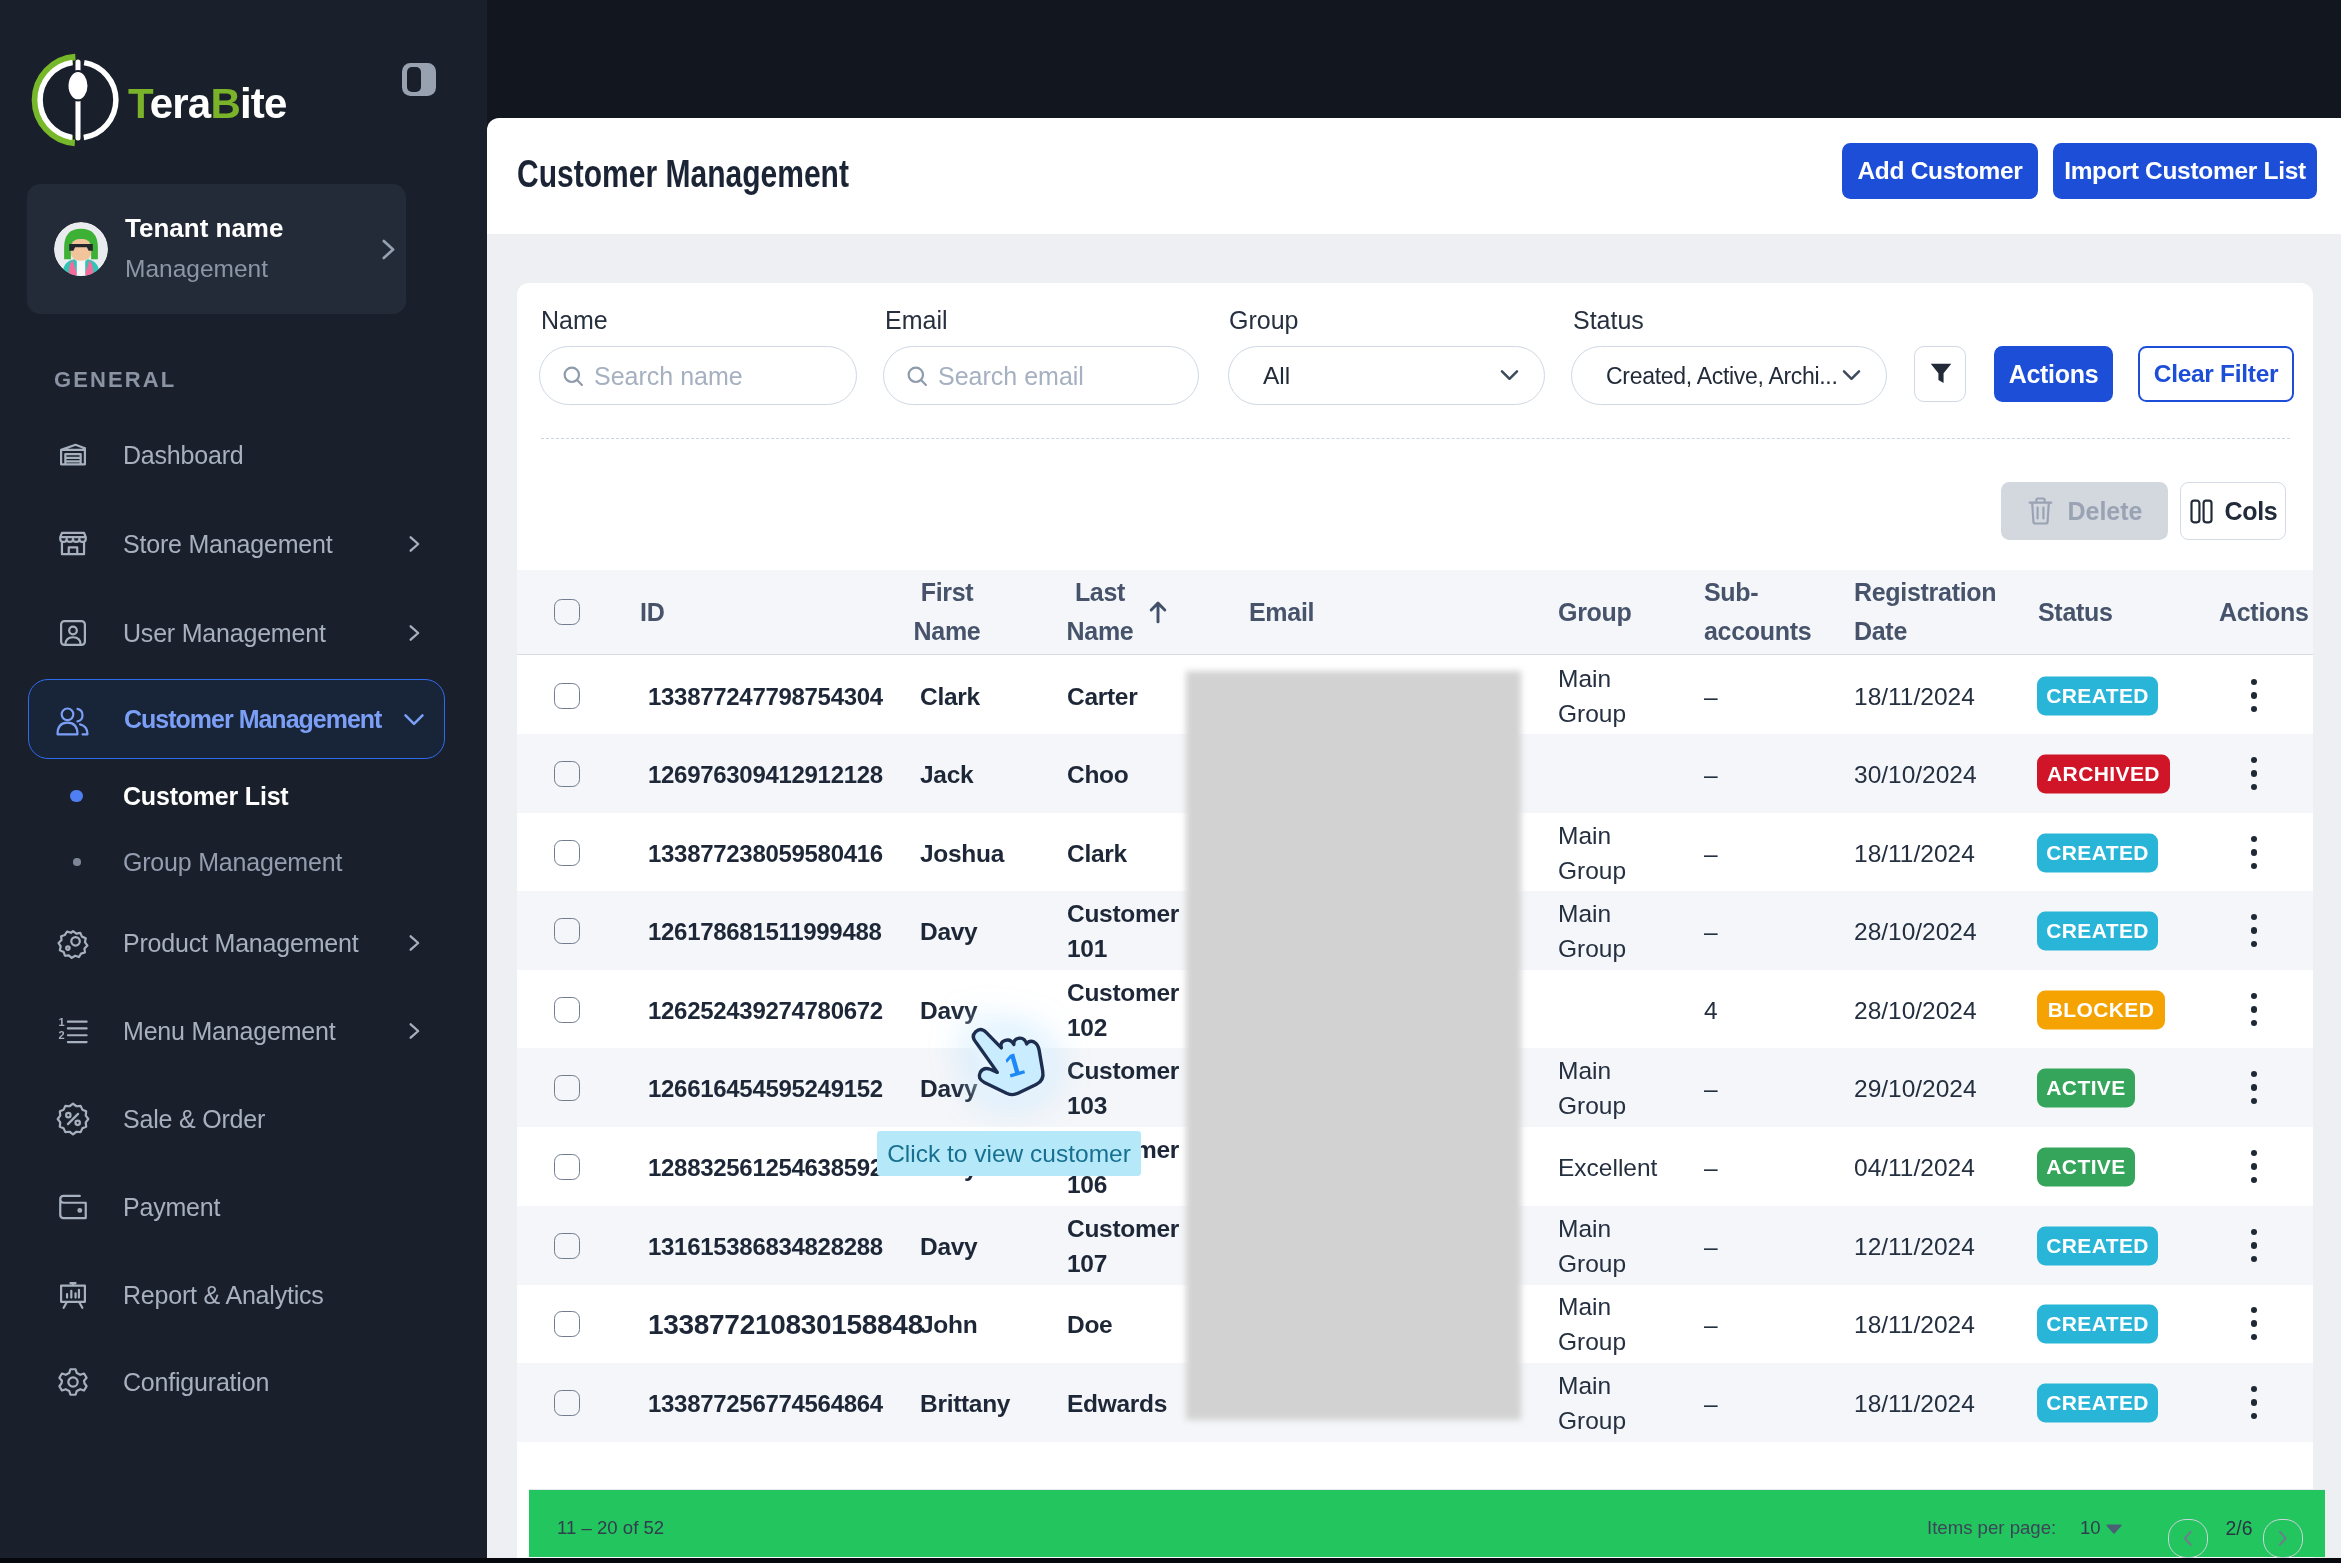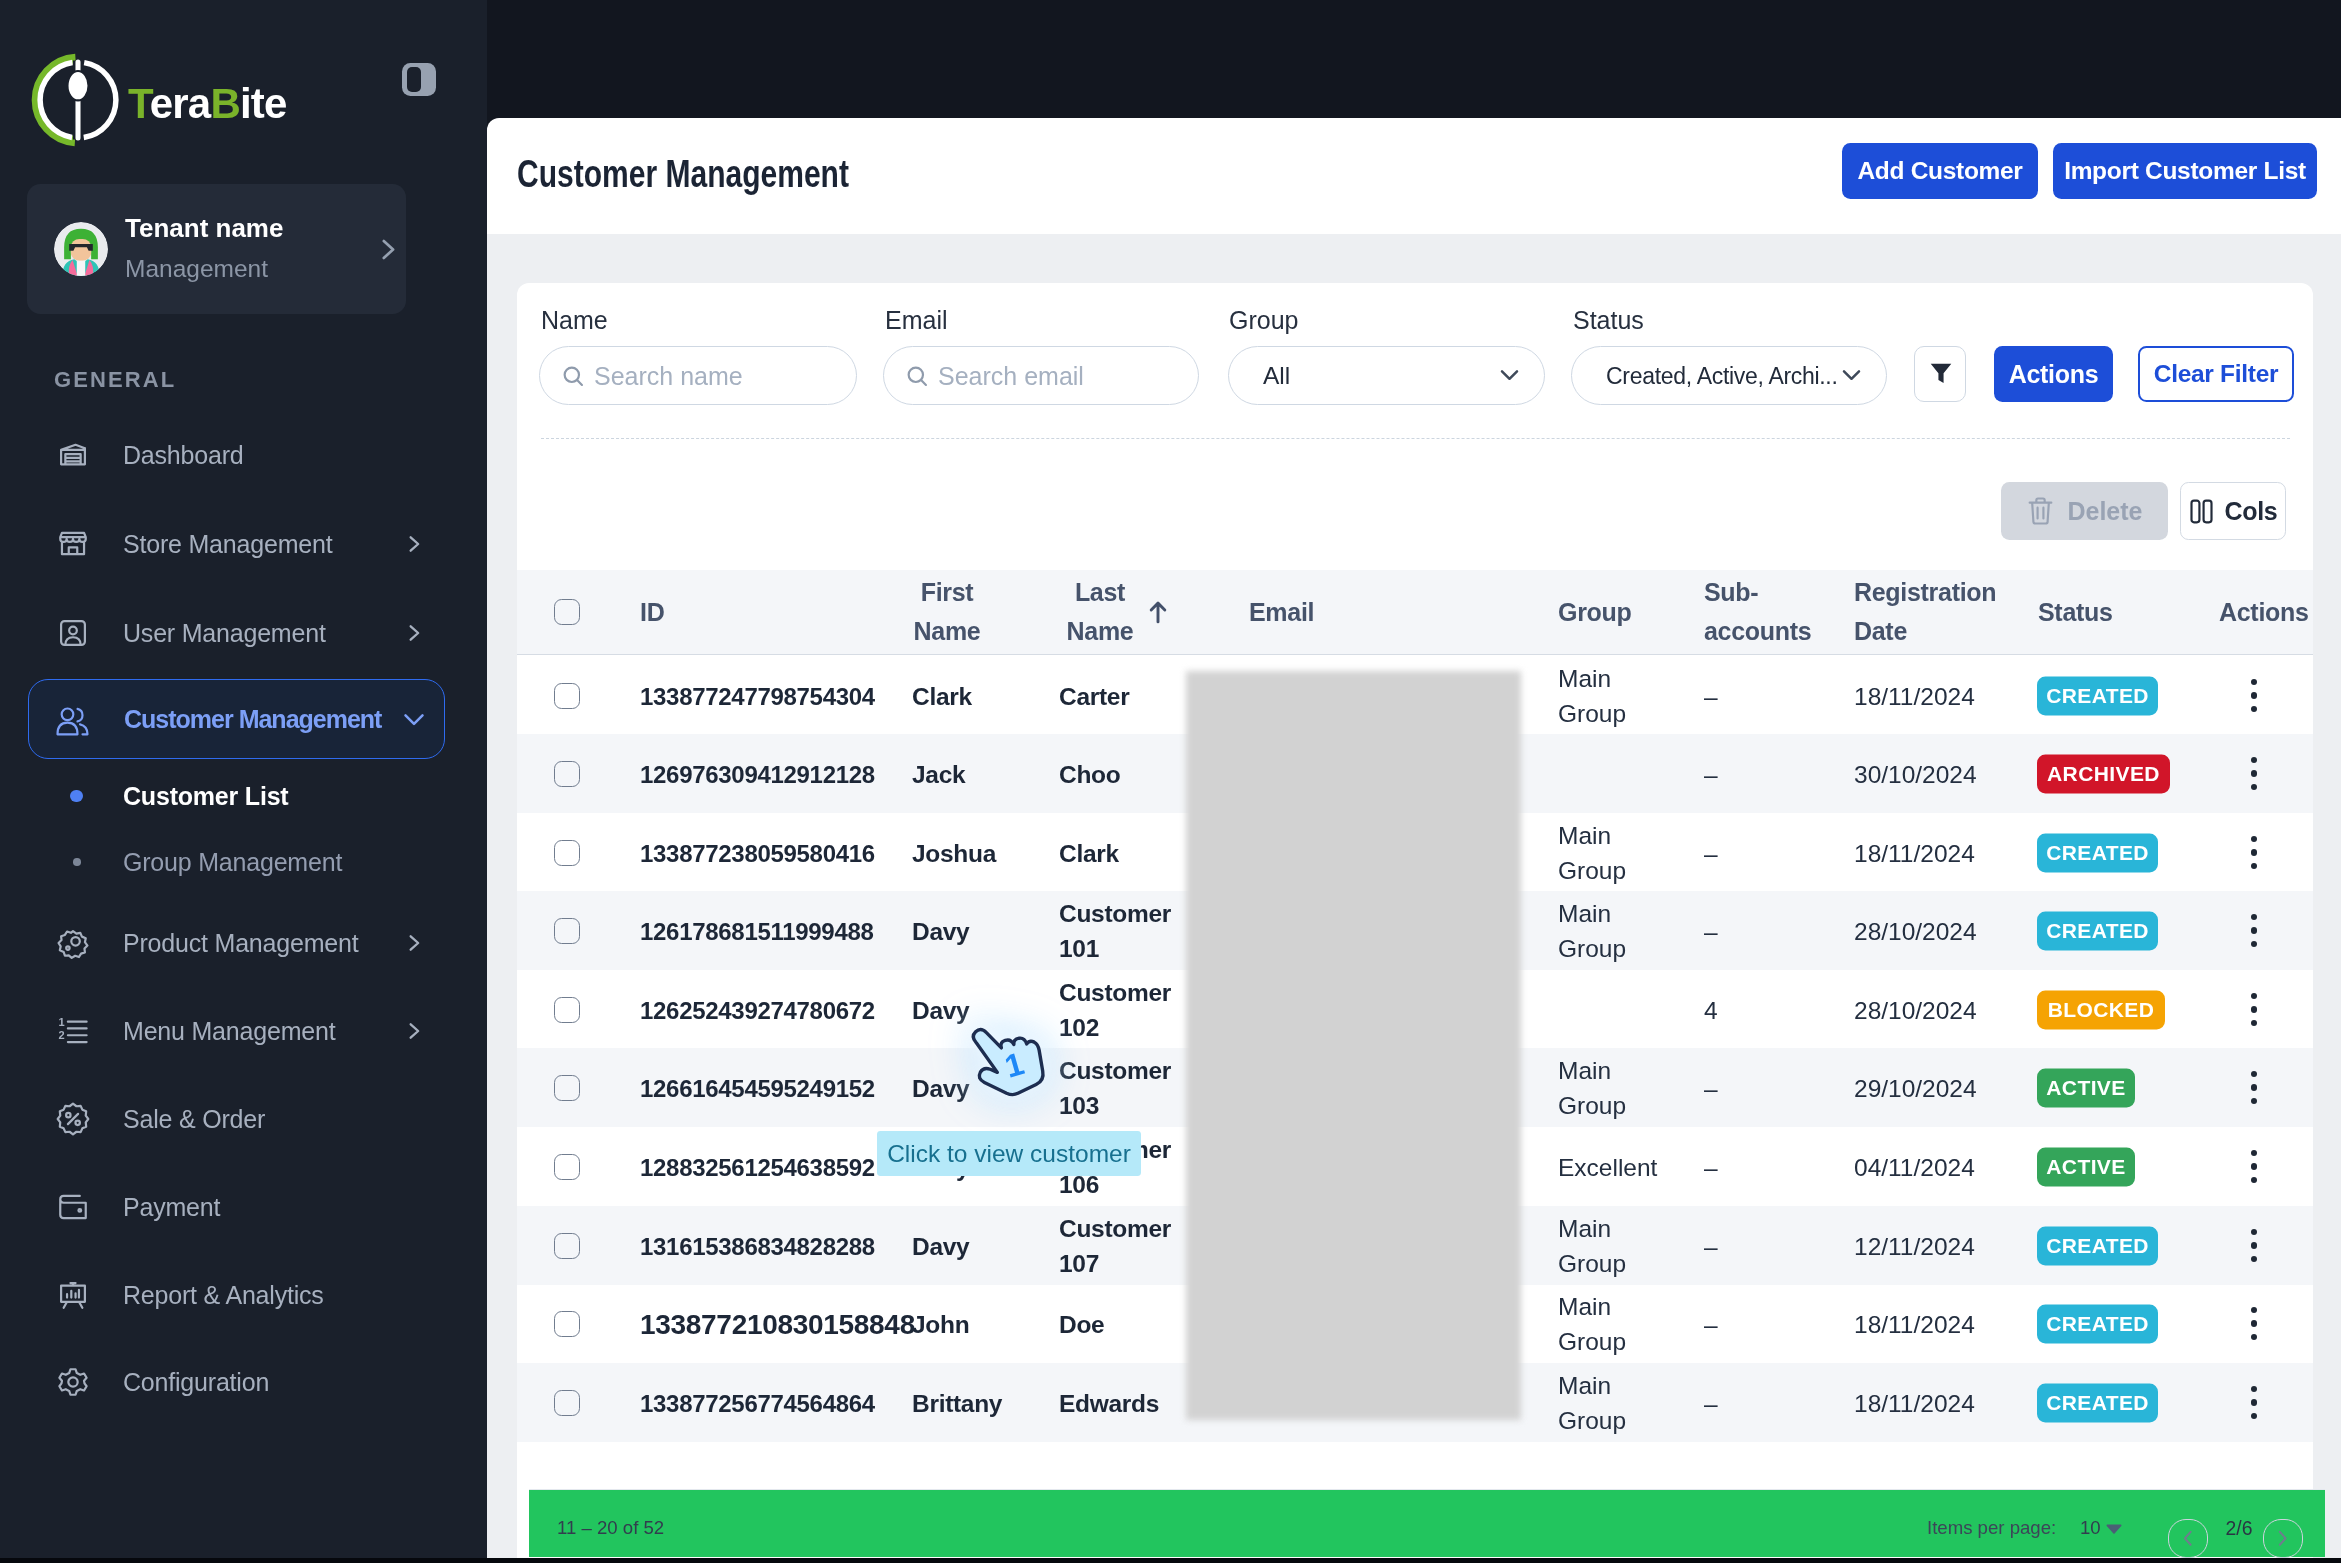--- a/index.html
+++ b/index.html
@@ -19,21 +19,21 @@
 .ic path, .ic rect, .ic circle, .ic line, .ic ellipse { fill:none; stroke:#a7b0bf; stroke-width:2.6; stroke-linecap:round; stroke-linejoin:round; }
 .btn-blue { background:#1d4ed8; border-radius:8.4px; color:#fff; font-size:24.5px; font-weight:bold; display:flex; align-items:center; justify-content:center; letter-spacing:-0.3px; }
 .flabel { position:absolute; font-size:25px; color:#27303f; }
 .finput { position:absolute; top:63px; height:59px; border:1.7px solid #cfd8e3; border-radius:30px; background:#fff; }
 .ph { position:absolute; left:54px; top:50%; transform:translateY(-50%); font-size:25px; color:#a5b0c0; white-space:nowrap; }
 .sel-t { position:absolute; left:34px; top:50%; transform:translateY(-50%); font-size:24.5px; color:#222b3a; white-space:nowrap; }
 .mag { position:absolute; left:20px; top:16px; }
 .selch { position:absolute; right:22px; top:20px; }
 .hdr { position:absolute; font-size:25px; font-weight:bold; color:#46536b; line-height:39px; letter-spacing:-0.3px; }
 .cell { position:absolute; font-size:24.5px; color:#242f40; line-height:35px; white-space:nowrap; }
-.cb { font-weight:bold; color:#1d2737; letter-spacing:-0.3px; }
+.cb { font-weight:bold; color:#1d2737; letter-spacing:-0.3px;margin-left:8px; }
 .badge { position:absolute; left:1520px; height:39px; border-radius:8.4px; color:#fff; font-size:21px; font-weight:bold; letter-spacing:0.4px; display:flex; align-items:center; justify-content:center; }
 .kebab { position:absolute; left:1732px; width:10px; }
 .kebab i { display:block; width:6.8px; height:6.8px; border-radius:50%; background:#1f2835; margin:0 auto 6.8px; }
 .chk { position:absolute; left:37px; width:26px; height:26px; border:1.7px solid #717d8f; border-radius:7.6px; background:transparent; }
 .pgbtn { top:29px; width:40px; height:39px; border:1.7px solid #ccd4dd; border-radius:18px; display:flex; align-items:center; justify-content:center; }
 .row { position:absolute; left:0; width:1796px; height:79px; }
 .row.g { background:#f4f6f9; }
 .one { top:50%; transform:translateY(-50%); }
 </style>
 </head>

